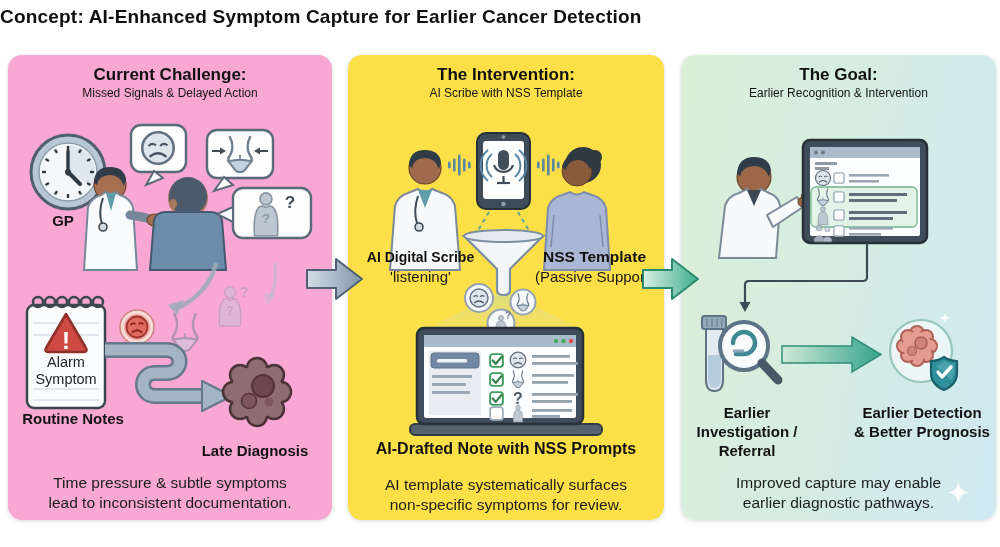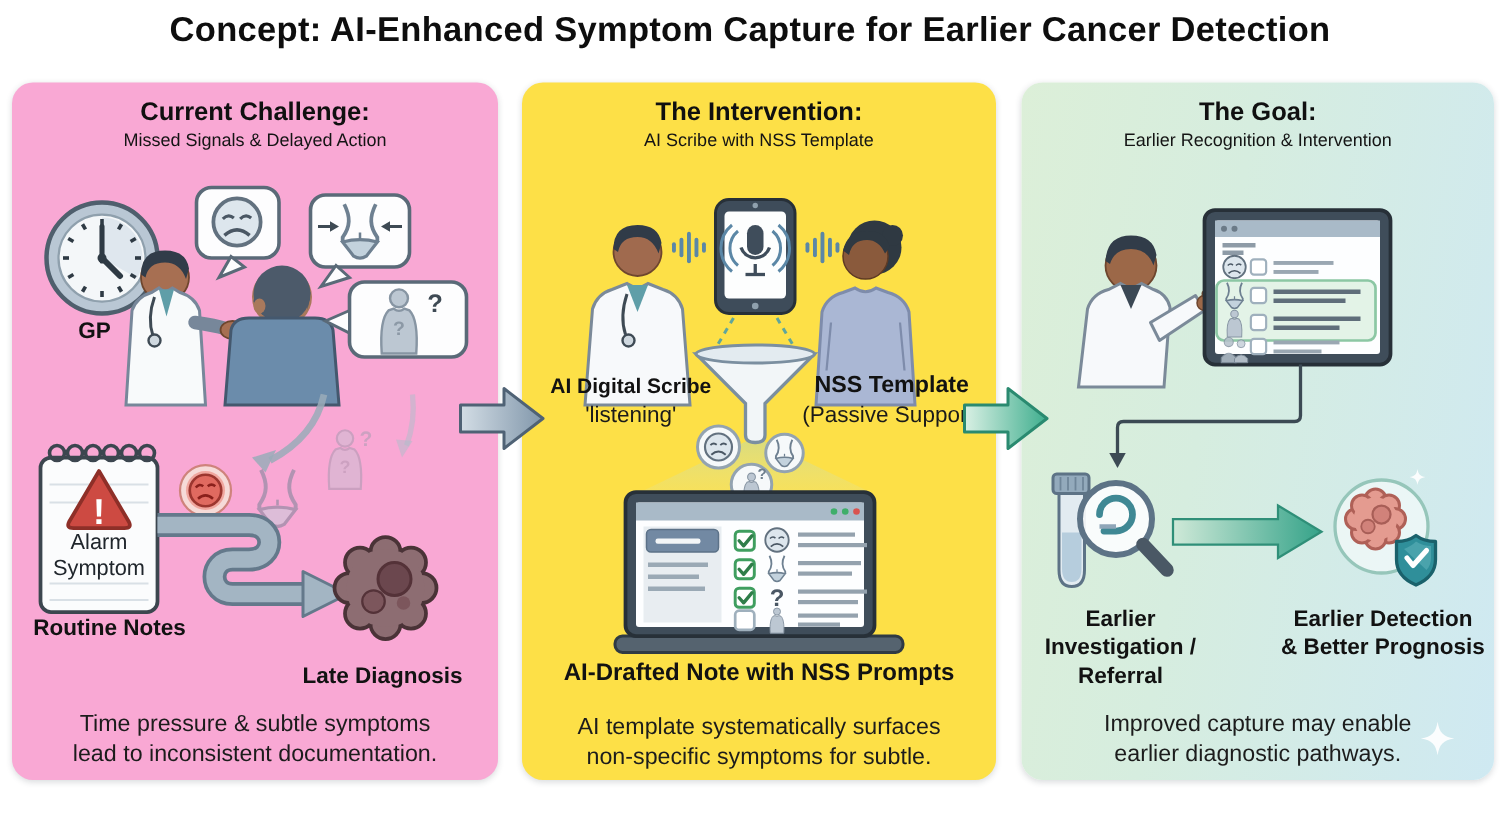--- a/index.html
+++ b/index.html
@@ -1,19 +1,19 @@
 <!DOCTYPE html>
 <html><head>
 <meta charset="utf-8">
 <style>
   html,body{margin:0;padding:0;}
   body{width:1000px;height:547px;position:relative;background:#ffffff;
        font-family:"Liberation Sans","DejaVu Sans",sans-serif;color:#161616;overflow:hidden;}
   .abs{position:absolute;}
-  .title{top:6px;left:0;width:1000px;text-align:center;font-size:23px;font-weight:bold;color:#0e0e0e;letter-spacing:.2px;}
+  .title{top:6px;left:0;width:1000px;font-size:19px;font-weight:bold;color:#0e0e0e;letter-spacing:.2px;}
   .panel{top:55px;height:465px;border-radius:14px;box-shadow:0 1px 4px rgba(40,50,60,.18);}
   .panel-challenge{left:8px;width:324px;background:#f9a8d4;}
   .panel-intervention{left:348px;width:316px;background:#fde047;}
   .panel-goal{left:681px;width:315px;background:linear-gradient(100deg,#dcefd8 0%,#d6eddf 40%,#cfe9f2 100%);}
   .h1{top:10px;left:0;width:100%;text-align:center;font-size:17px;font-weight:bold;color:#101010;}
   .h2{top:31px;left:0;width:100%;text-align:center;font-size:12px;color:#141414;}
   .lbl{font-weight:bold;font-size:15px;text-align:center;color:#121212;line-height:18px;}
   .sub{font-weight:normal;font-size:15px;text-align:center;color:#1a1a1a;}
   .cap{font-size:15.5px;text-align:center;color:#1c1c1c;line-height:20px;}
   .ill{left:0;top:0;width:100%;height:100%;pointer-events:none;}
@@ -338,21 +338,21 @@
     </g>
   </svg>
 
   <div class="abs lbl" style="left:0px;top:193px;width:145px;font-size:14px;">AI Digital Scribe</div>
   <div class="abs sub" style="left:0px;top:213px;width:145px;">'listening'</div>
   <div class="abs lbl" style="left:184px;top:193px;width:125px;font-size:15.5px;">NSS Template</div>
   <div class="abs sub" style="left:177px;top:213px;width:139px;">(Passive Support)</div>
   <div class="abs lbl" style="left:0;top:385px;width:100%;font-size:16px;">AI-Drafted Note with NSS Prompts</div>
   <div class="abs cap" style="left:0;top:420px;width:100%;">
     <div>AI template systematically surfaces</div>
-    <div>non-specific symptoms for subtle.</div>
+    <div>non-specific symptoms for review.</div>
   </div>
 </div>
 
 <div class="abs panel panel-goal">
   <div class="abs h1">The Goal:</div>
   <div class="abs h2">Earlier Recognition &amp; Intervention</div>
 
   <svg class="abs ill" viewBox="0 0 315 465">
 
     <g>

